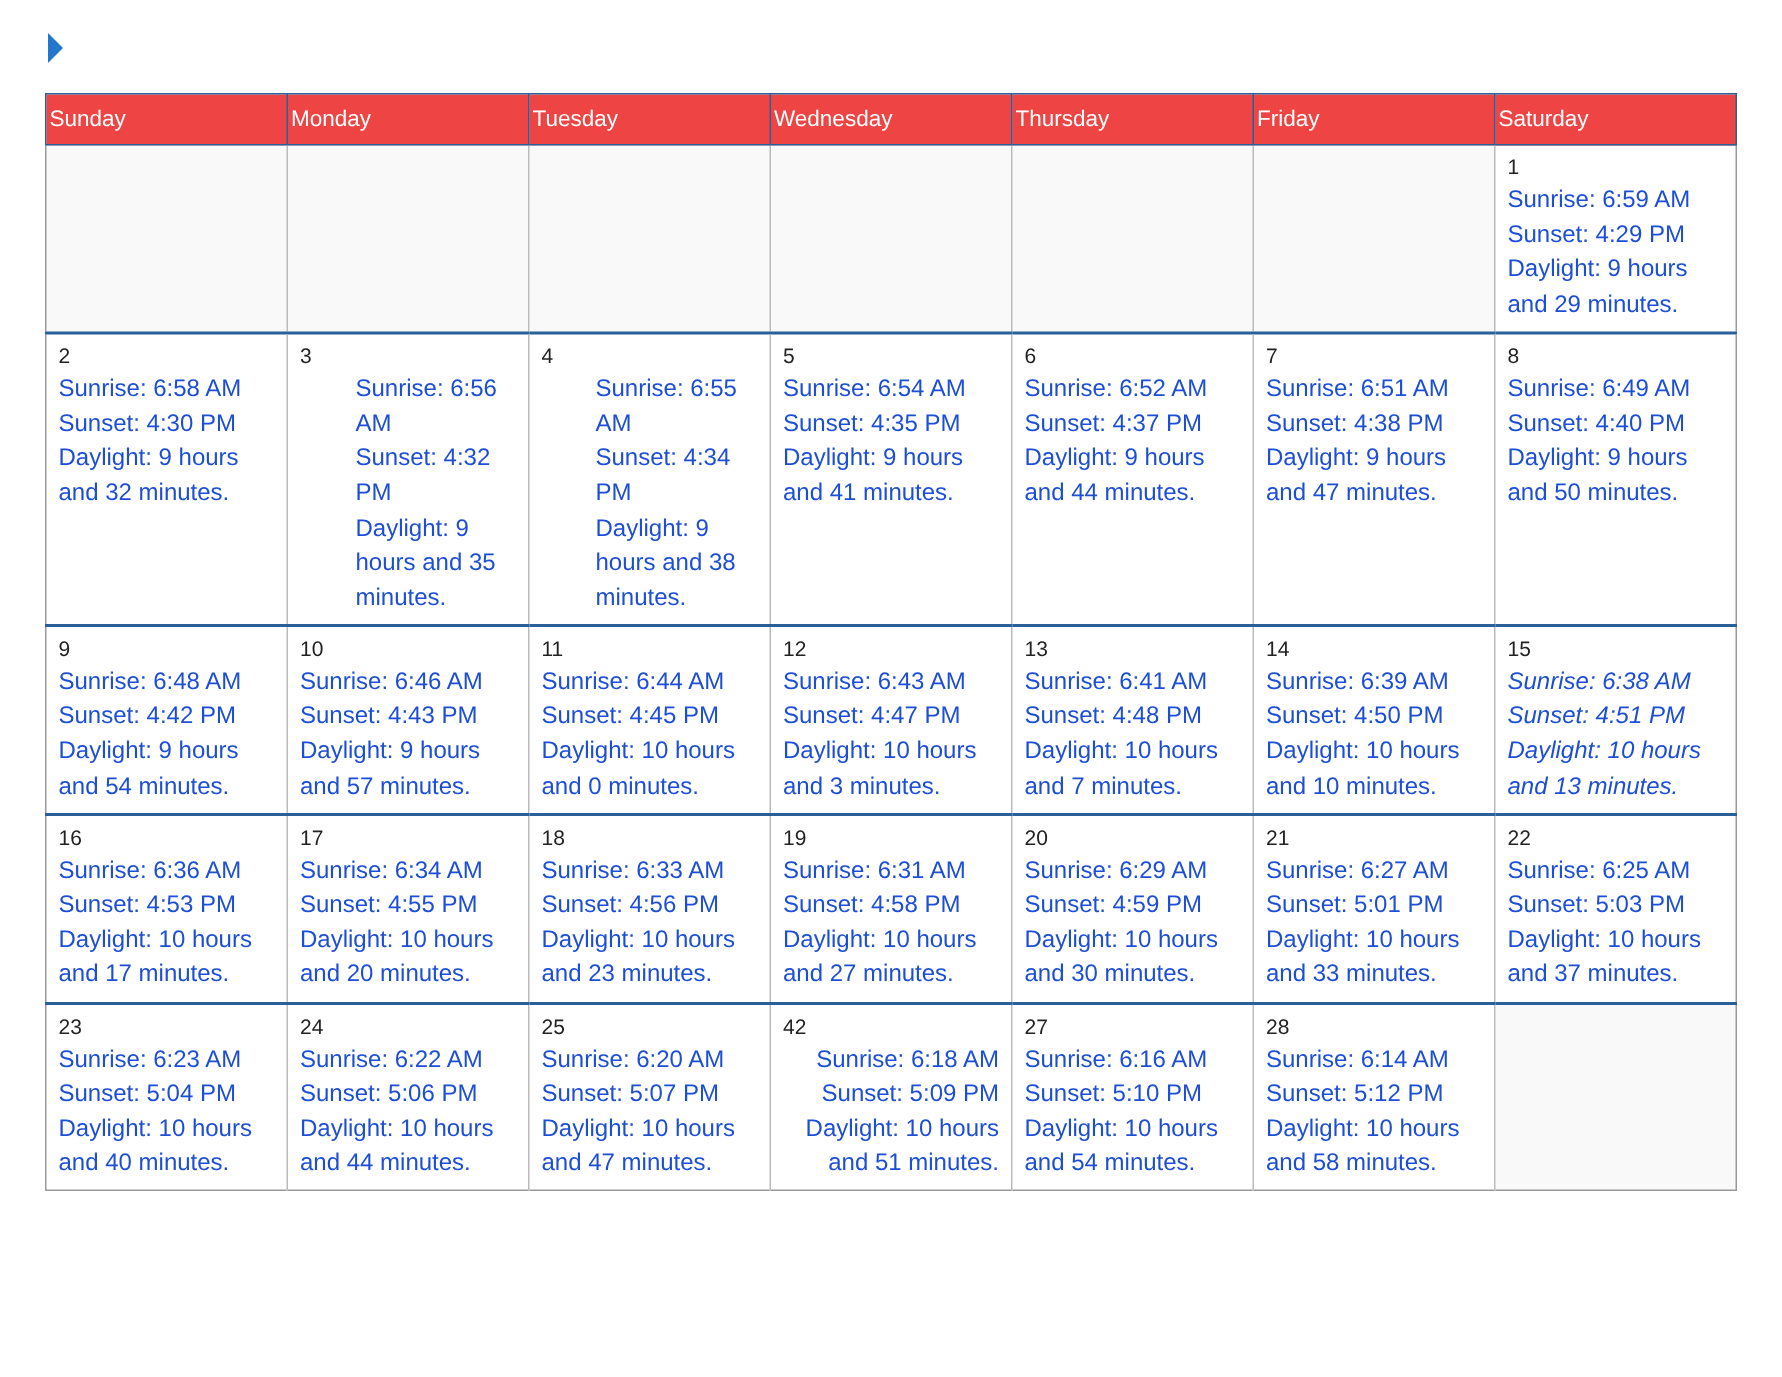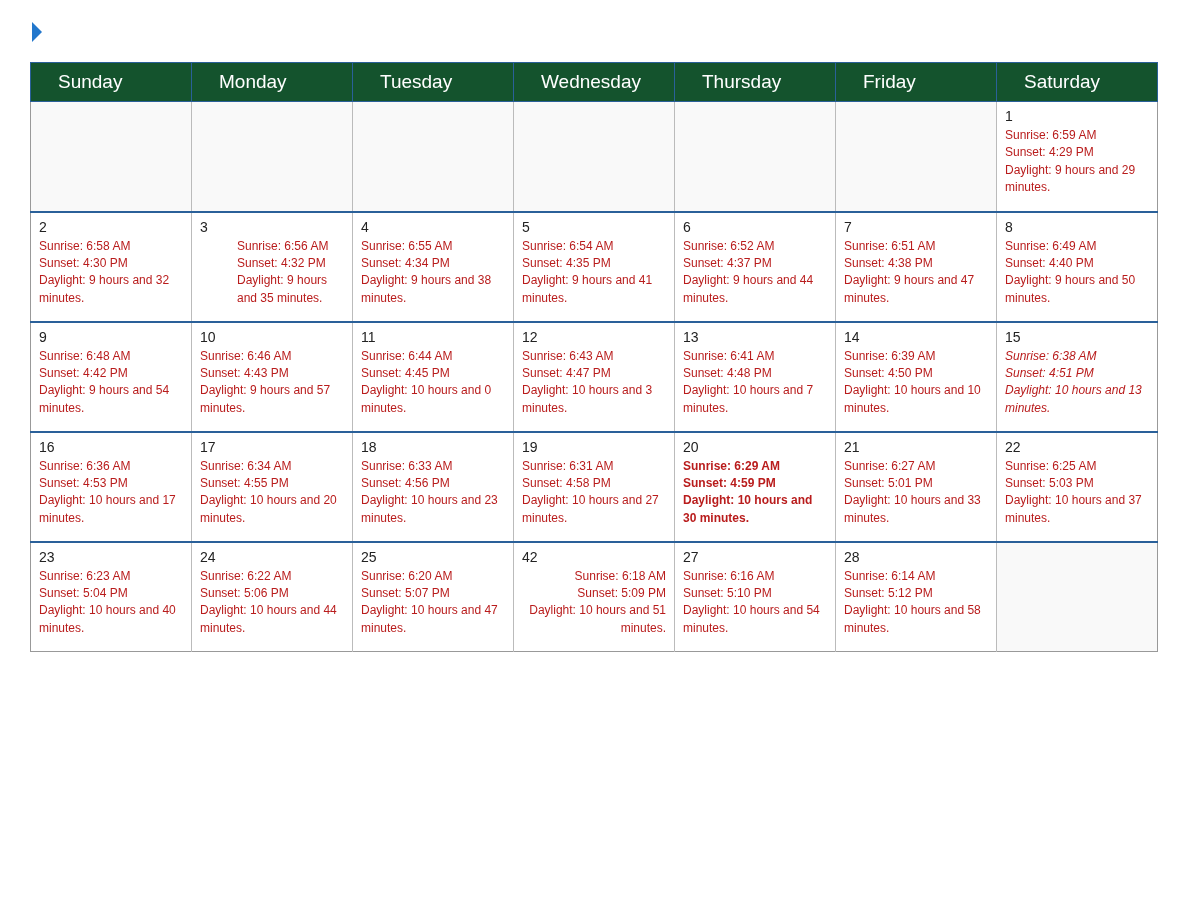--- a/index.html
+++ b/index.html
@@ -56,25 +56,25 @@
       font-size: 20px;
       color: #444;
       margin-top: 4px;
     }
     .calendar {
       width: 100%;
       border-collapse: collapse;
       border: 1px solid #999;
     }
     .calendar th {
-      background-color: #14532d;
+      background-color: #ef4444;
       color: #fff;
-      font-size: 19px;
+      font-size: 15px;
       font-weight: normal;
-      padding: 8px 27px;
+      padding: 8px 2px;
       text-align: left;
       border: 1px solid #2a6099;
     }
     .calendar td {
       vertical-align: top;
       padding: 6px 8px;
       font-size: 12.5px;
       color: #222;
       border-right: 1px solid #bbb;
       border-bottom: 2px solid #2a6099;
@@ -88,22 +88,22 @@
     .calendar tr:last-child td {
       border-bottom: none;
     }
     .day-number {
       font-size: 14px;
       font-weight: normal;
       display: block;
       margin-bottom: 3px;
     }
     .day-info {
-      font-size: 12px;
-      color: #b91c1c;
+      font-size: 16px;
+      color: #1d4ed8;
       line-height: 1.45;
     }
     .empty-cell {
       background: #f9f9f9;
     }
   </style>
 </head>
 <body>
 
 <div class="header">
@@ -155,21 +155,21 @@
 Daylight: 9 hours and 32 minutes.</div>
         </td>
         <td>
           <span class="day-number">3</span>
           <div class="day-info" style="white-space: pre-line; margin-left: 37px;">Sunrise: 6:56 AM
 Sunset: 4:32 PM
 Daylight: 9 hours and 35 minutes.</div>
         </td>
         <td>
           <span class="day-number">4</span>
-          <div class="day-info" style="white-space: pre-line;">Sunrise: 6:55 AM
+          <div class="day-info" style="white-space: pre-line; margin-left: 36px;">Sunrise: 6:55 AM
 Sunset: 4:34 PM
 Daylight: 9 hours and 38 minutes.</div>
         </td>
         <td>
           <span class="day-number">5</span>
           <div class="day-info" style="white-space: pre-line;">Sunrise: 6:54 AM
 Sunset: 4:35 PM
 Daylight: 9 hours and 41 minutes.</div>
         </td>
         <td>
@@ -255,21 +255,21 @@
 Daylight: 10 hours and 23 minutes.</div>
         </td>
         <td>
           <span class="day-number">19</span>
           <div class="day-info" style="white-space: pre-line;">Sunrise: 6:31 AM
 Sunset: 4:58 PM
 Daylight: 10 hours and 27 minutes.</div>
         </td>
         <td>
           <span class="day-number">20</span>
-          <div class="day-info" style="white-space: pre-line; font-weight: bold;">Sunrise: 6:29 AM
+          <div class="day-info" style="white-space: pre-line;">Sunrise: 6:29 AM
 Sunset: 4:59 PM
 Daylight: 10 hours and 30 minutes.</div>
         </td>
         <td>
           <span class="day-number">21</span>
           <div class="day-info" style="white-space: pre-line;">Sunrise: 6:27 AM
 Sunset: 5:01 PM
 Daylight: 10 hours and 33 minutes.</div>
         </td>
         <td>

